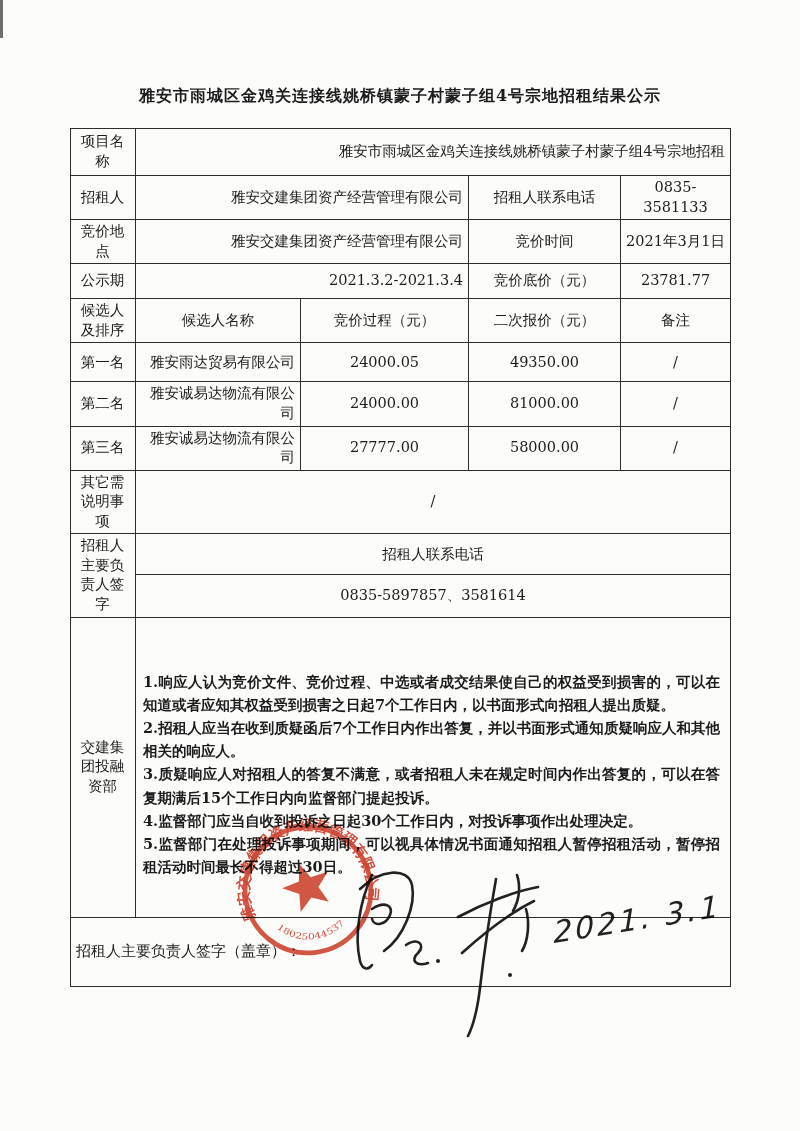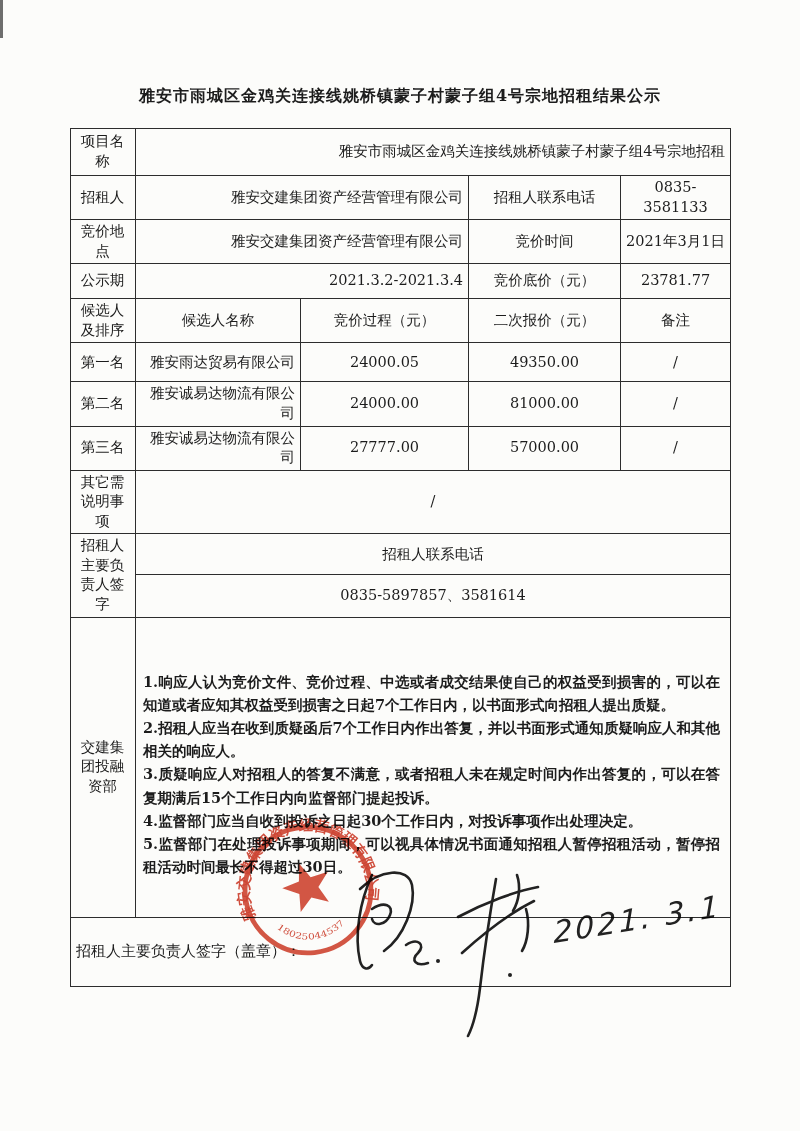--- a/index.html
+++ b/index.html
@@ -108,21 +108,21 @@
     <td class="lbl">第二名</td>
     <td class="val">雅安诚易达物流有限公司</td>
     <td class="ctr">24000.00</td>
     <td class="ctr">81000.00</td>
     <td class="ctr">/</td>
   </tr>
   <tr style="height:42px">
     <td class="lbl">第三名</td>
     <td class="val">雅安诚易达物流有限公司</td>
     <td class="ctr">27777.00</td>
-    <td class="ctr">57000.00</td>
+    <td class="ctr">58000.00</td>
     <td class="ctr">/</td>
   </tr>
   <tr style="height:35px">
     <td class="lbl">其它需说明事项</td>
     <td class="ctr" colspan="4">/</td>
   </tr>
   <tr style="height:40px">
     <td class="lbl" rowspan="2">招租人主要负责人签字</td>
     <td class="ctr" colspan="4">招租人联系电话</td>
   </tr>

